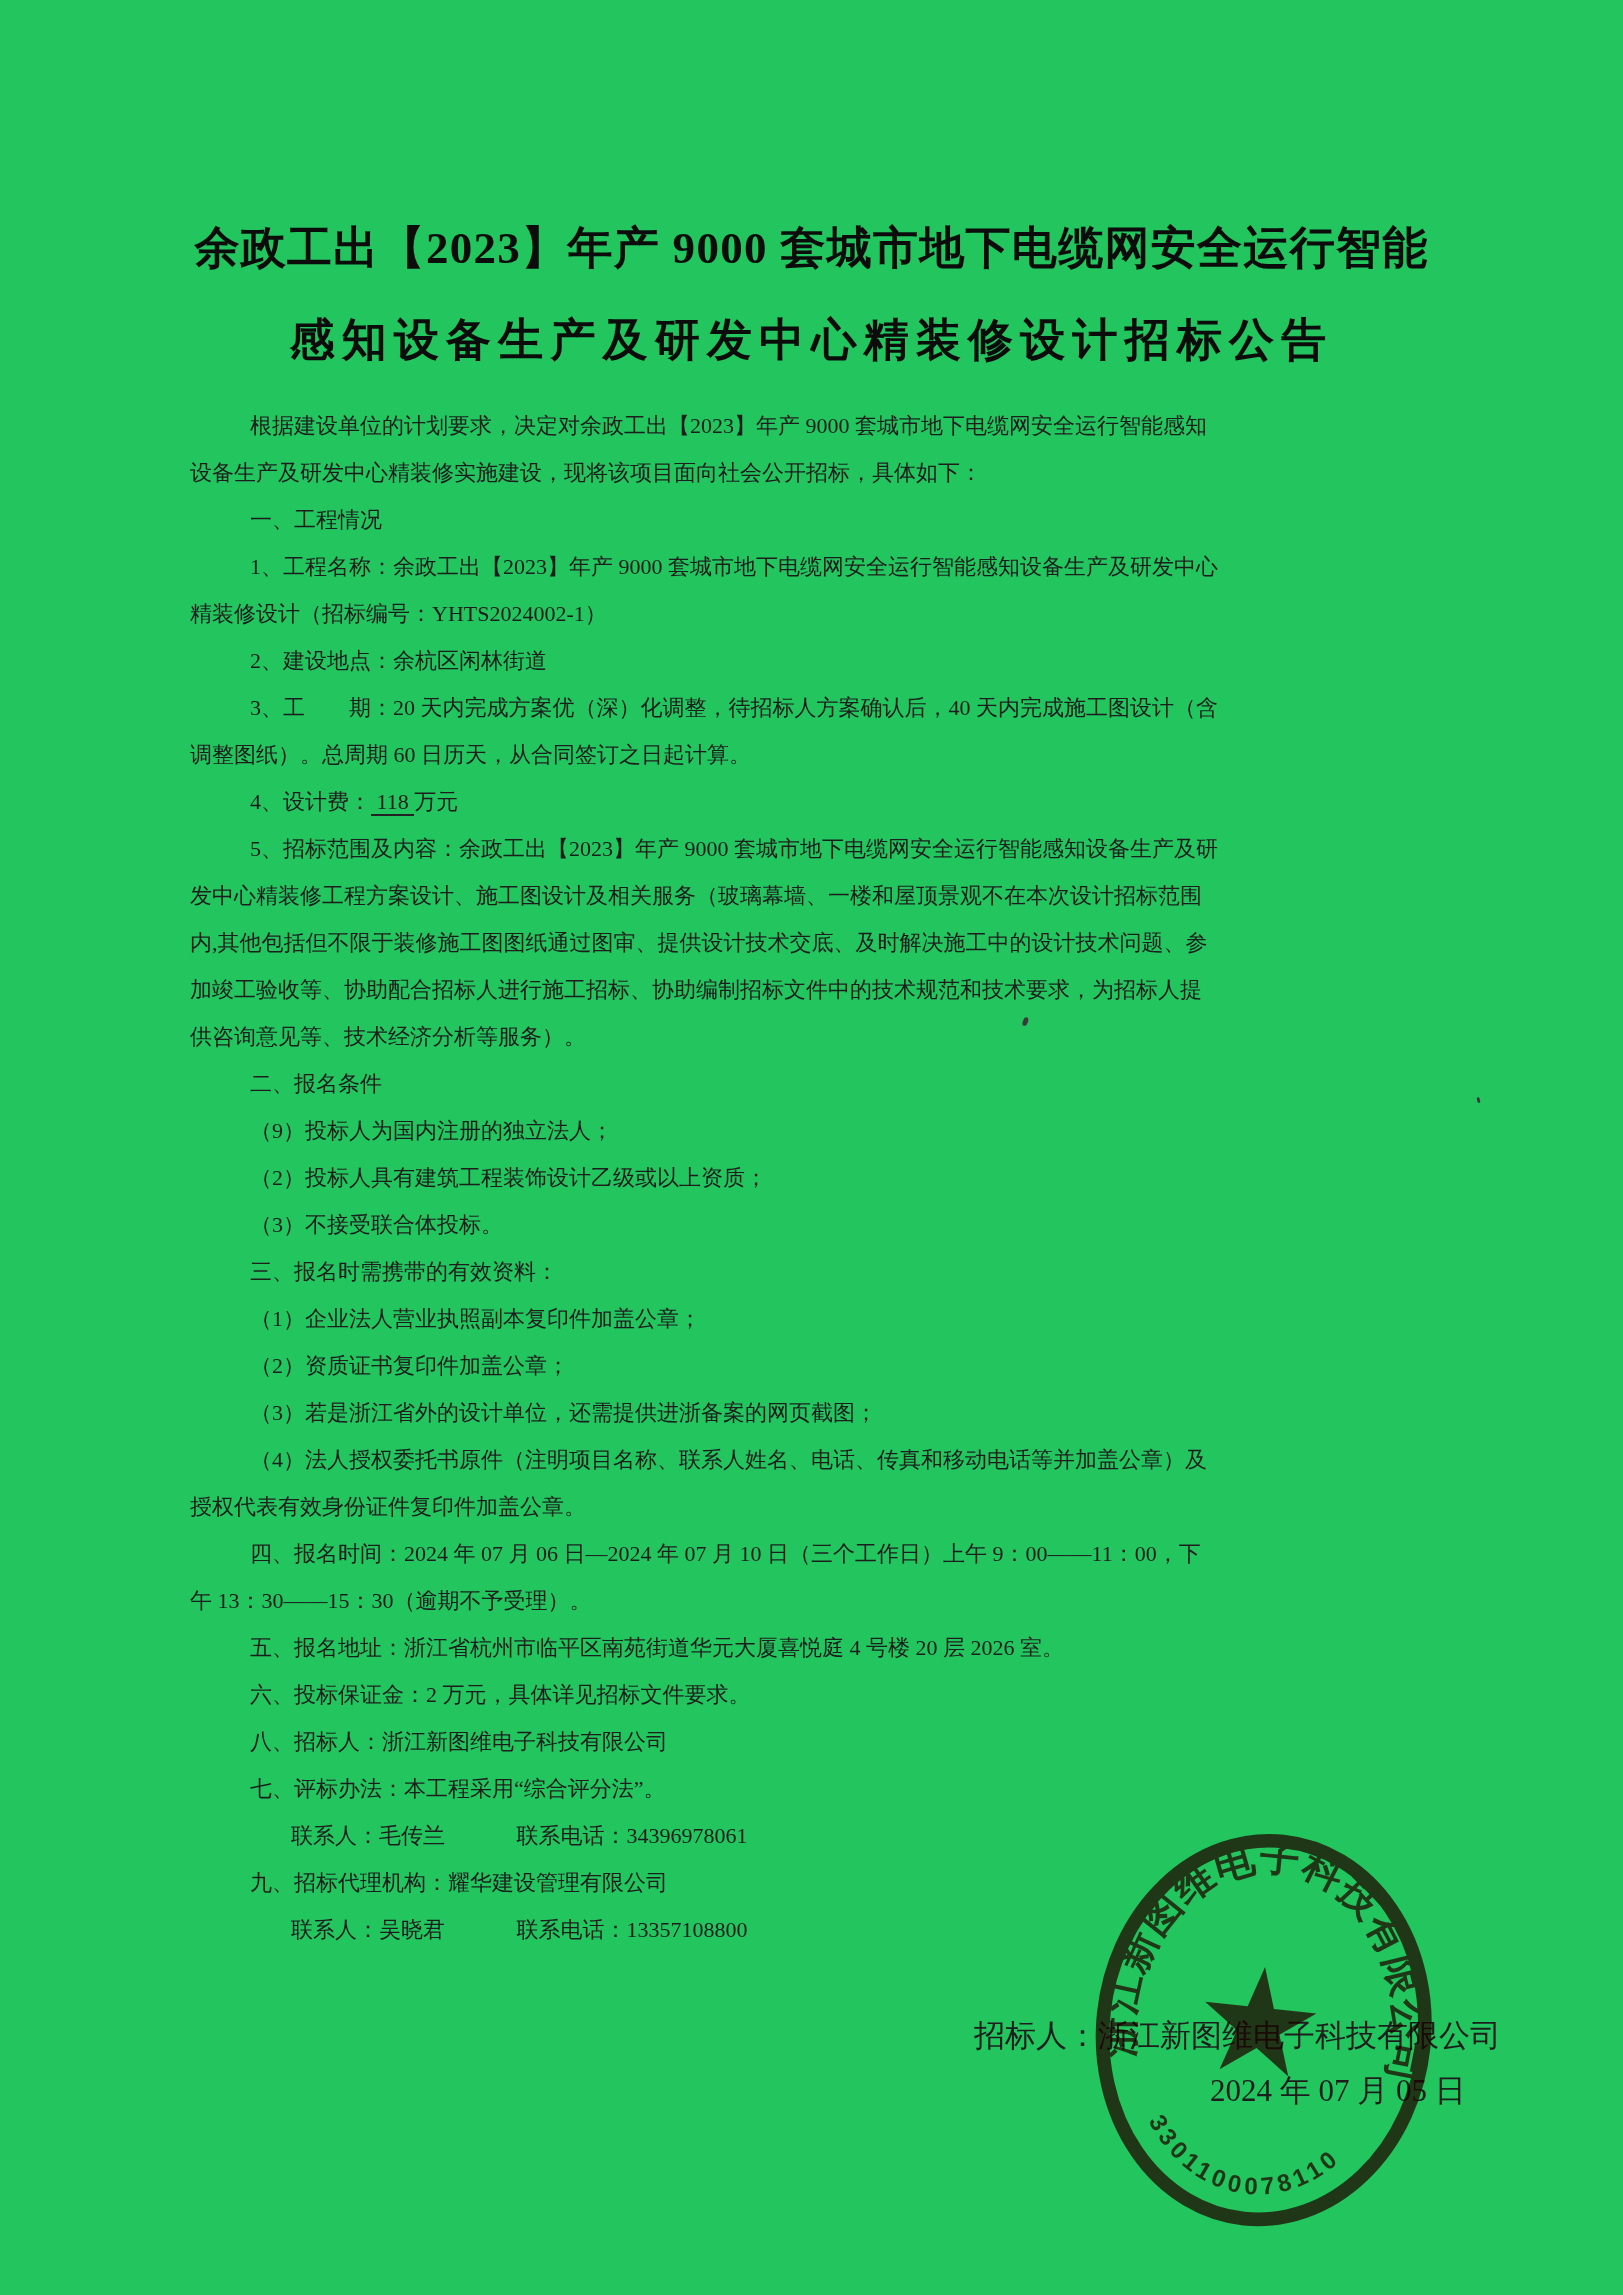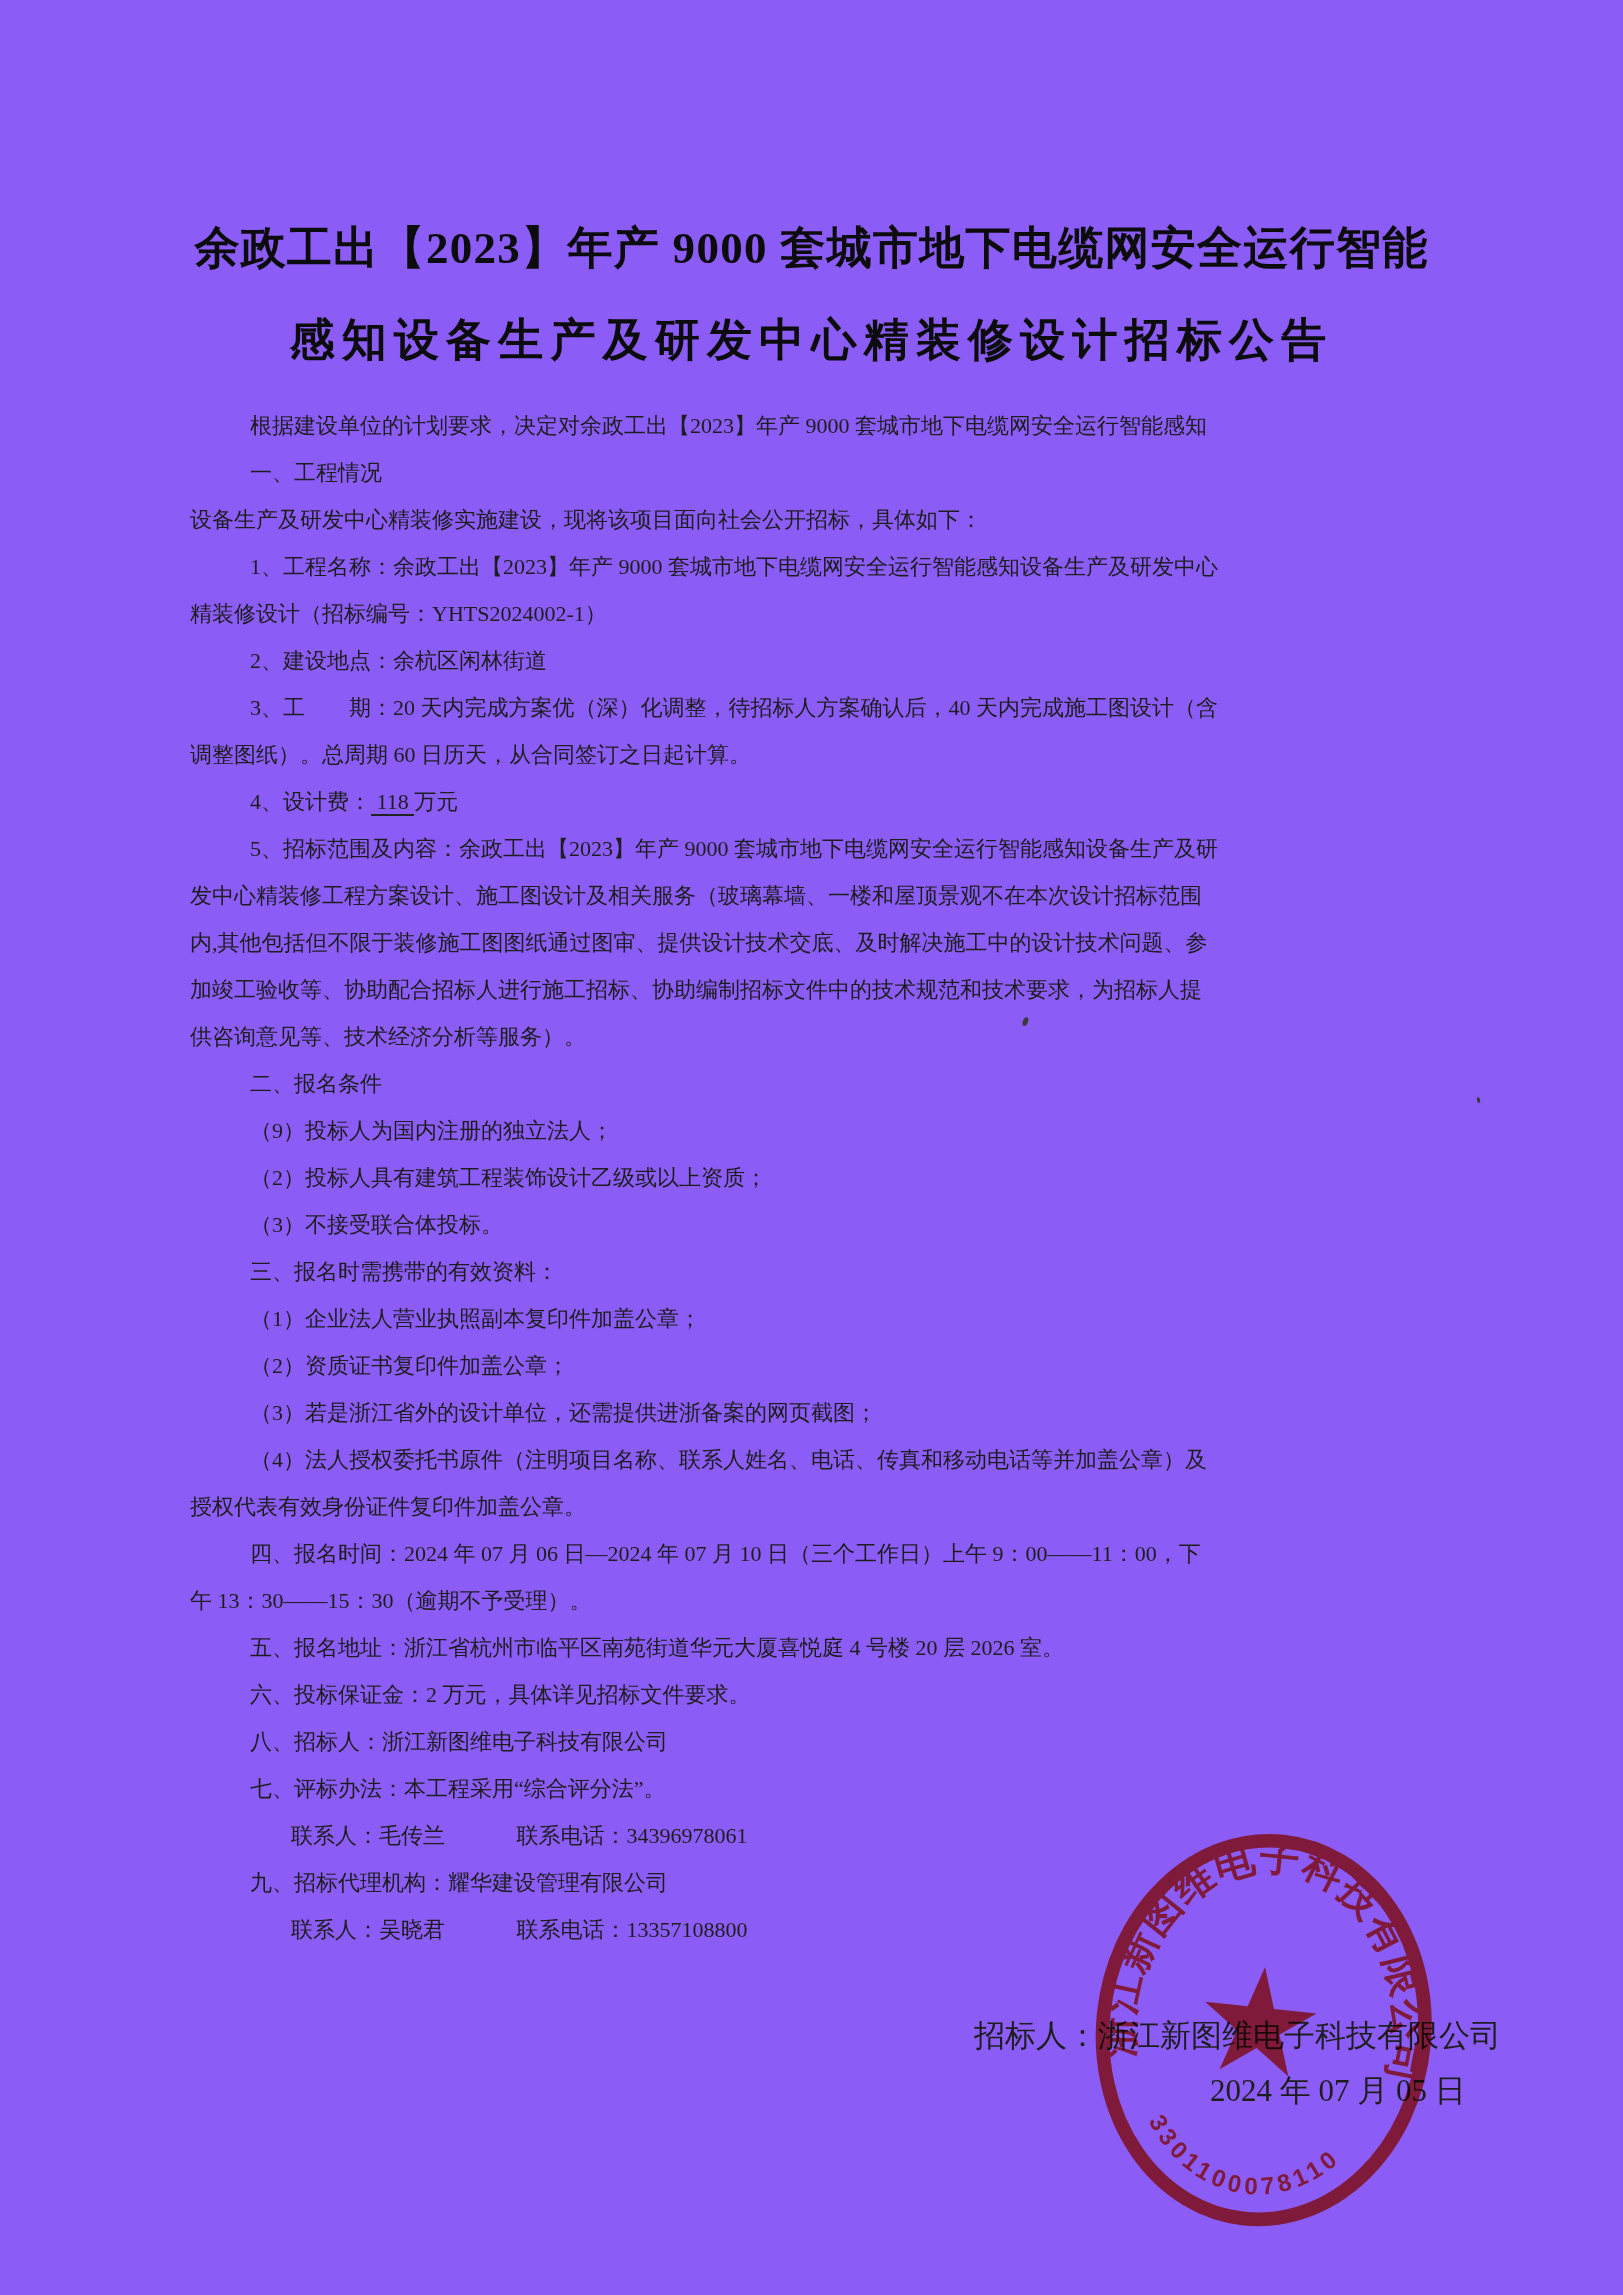--- a/index.html
+++ b/index.html
@@ -1,18 +1,18 @@
 <!DOCTYPE html>
 <html style="font-size:10.5px"><head>
 <meta charset="utf-8">
 <style>
   html,body { margin:0; padding:0; background:#e9e9e9; }
   .page {
     position:relative; width:1623px; height:2295px;
-    background:#8b5cf6; overflow:hidden;
+    background:#22c55e; overflow:hidden;
     font-family:"Liberation Serif","DejaVu Serif",serif;
     color:#1d1d1d;
   }
   .title {
     position:absolute; top:202px; left:0; width:1623px;
     text-align:center; font-weight:bold; color:#0c0c0c; font-size:45px;
   }
   .title .t1 { letter-spacing:1.3px; line-height:92px; white-space:pre; }
   .title .t2 { letter-spacing:7.2px; line-height:92px; white-space:pre; }
   .body-lines {
@@ -37,22 +37,22 @@
 
 <div class="page">
 
   <div class="title">
     <div class="t1">余政工出【2023】年产 9000 套城市地下电缆网安全运行智能</div>
     <div class="t2">感知设备生产及研发中心精装修设计招标公告</div>
   </div>
 
   <div class="body-lines">
       <div class="line" style="padding-left: 60px;">根据建设单位的计划要求，决定对余政工出【2023】年产 9000 套城市地下电缆网安全运行智能感知</div>
+      <div class="line" style="padding-left: 0px;">设备生产及研发中心精装修实施建设，现将该项目面向社会公开招标，具体如下：</div>
       <div class="line" style="padding-left: 60px;">一、工程情况</div>
-      <div class="line" style="padding-left: 0px;">设备生产及研发中心精装修实施建设，现将该项目面向社会公开招标，具体如下：</div>
       <div class="line" style="padding-left: 60px;">1、工程名称：余政工出【2023】年产 9000 套城市地下电缆网安全运行智能感知设备生产及研发中心</div>
       <div class="line" style="padding-left: 0px;">精装修设计（招标编号：YHTS2024002-1）</div>
       <div class="line" style="padding-left: 60px;">2、建设地点：余杭区闲林街道</div>
       <div class="line" style="padding-left: 60px;">3、工　　期：20 天内完成方案优（深）化调整，待招标人方案确认后，40 天内完成施工图设计（含</div>
       <div class="line" style="padding-left: 0px;">调整图纸）。总周期 60 日历天，从合同签订之日起计算。</div>
       <div class="line" style="padding-left: 60px;"><span>4、设计费：</span><span class="u"> 118 </span><span>万元</span></div>
       <div class="line" style="padding-left: 60px;">5、招标范围及内容：余政工出【2023】年产 9000 套城市地下电缆网安全运行智能感知设备生产及研</div>
       <div class="line" style="padding-left: 0px;">发中心精装修工程方案设计、施工图设计及相关服务（玻璃幕墙、一楼和屋顶景观不在本次设计招标范围</div>
       <div class="line" style="padding-left: 0px;">内,其他包括但不限于装修施工图图纸通过图审、提供设计技术交底、及时解决施工中的设计技术问题、参</div>
       <div class="line" style="padding-left: 0px;">加竣工验收等、协助配合招标人进行施工招标、协助编制招标文件中的技术规范和技术要求，为招标人提</div>

